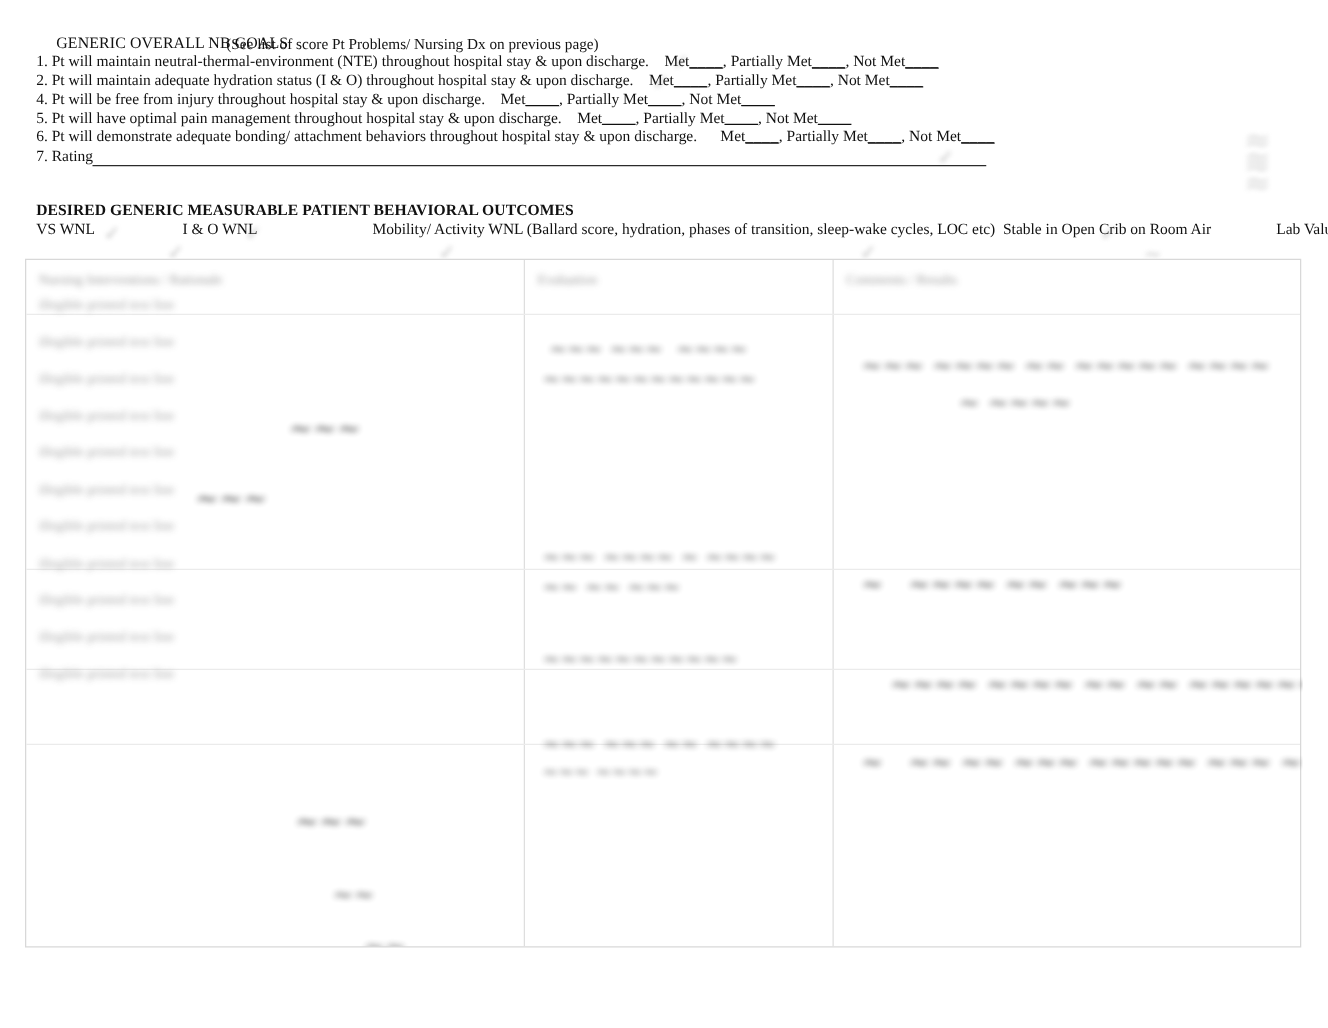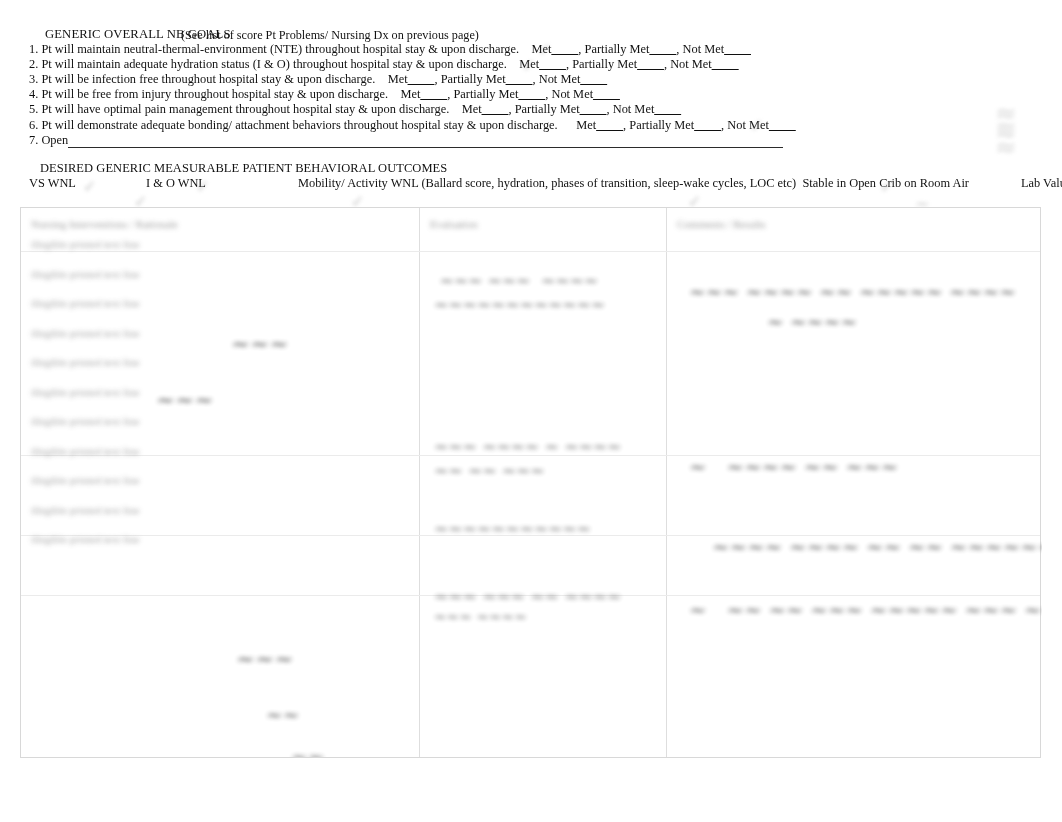--- a/index.html
+++ b/index.html
@@ -79,22 +79,23 @@
     top: 161px;
     width: 1010px;
   }
   .outcomes-title-row {
     position: relative;
     height: 15.3px;
     font-size: 12.5px;
   }
   .oc-main {
     position: absolute;
-    left: 11px; top: 0;
+    left: 0; top: 0;
     letter-spacing: 0.05px;
+    font-weight: bold;
   }
   .oc-paren {
     position: absolute;
     left: 345px;
     top: 0.5px;
     font-size: 12.2px;
   }
   .oc-line {
     font-size: 12.4px;
     line-height: 15.2px;
@@ -203,26 +204,20 @@
       <span class="met-blanks"><span>Met</span><span class="blank-u">____</span>, <span>Partially Met</span><span class="blank-u">____</span>, <span>Not Met</span><span class="blank-u">____</span></span>
     </div>
 
     <div class="goal-line">
       <span>2.</span>
       <span>Pt will maintain adequate hydration status (I &amp; O) throughout hospital stay &amp; upon discharge.</span>
       &nbsp;&nbsp;
       <span class="met-blanks"><span>Met</span><span class="blank-u">____</span>, <span>Partially Met</span><span class="blank-u">____</span>, <span>Not Met</span><span class="blank-u">____</span></span>
     </div>
 
-    <div class="goal-line">
-      <span>3.</span>
-      <span>Pt will be infection free throughout hospital stay &amp; upon discharge.</span>
-      &nbsp;&nbsp;
-      <span class="met-blanks"><span>Met</span><span class="blank-u">____</span>, <span>Partially Met</span><span class="blank-u">____</span>, <span>Not Met</span><span class="blank-u">____</span></span>
-    </div>
 
     <div class="goal-line">
       <span>4.</span>
       <span>Pt will be free from injury throughout hospital stay &amp; upon discharge.</span>
       &nbsp;&nbsp;
       <span class="met-blanks"><span>Met</span><span class="blank-u">____</span>, <span>Partially Met</span><span class="blank-u">____</span>, <span>Not Met</span><span class="blank-u">____</span></span>
     </div>
 
     <div class="goal-line">
       <span>5.</span>
@@ -233,21 +228,21 @@
 
     <div class="goal-line">
       <span>6.</span>
       <span>Pt will demonstrate adequate bonding/ attachment behaviors throughout hospital stay &amp; upon discharge.</span>
       &nbsp;&nbsp;&nbsp;&nbsp;
       <span class="met-blanks"><span>Met</span><span class="blank-u">____</span>, <span>Partially Met</span><span class="blank-u">____</span>, <span>Not Met</span><span class="blank-u">____</span></span>
     </div>
 
     <div class="goal-line">
       <span>7.</span>
-      <span>Open</span><span class="other-rule"></span>
+      <span>Rating</span><span class="other-rule"></span>
     </div>
 
   </div>
 
   <div class="outcomes-block">
 
     <div class="outcomes-title-row">
       <span class="oc-main">DESIRED GENERIC MEASURABLE PATIENT BEHAVIORAL OUTCOMES</span>
     </div>
 

